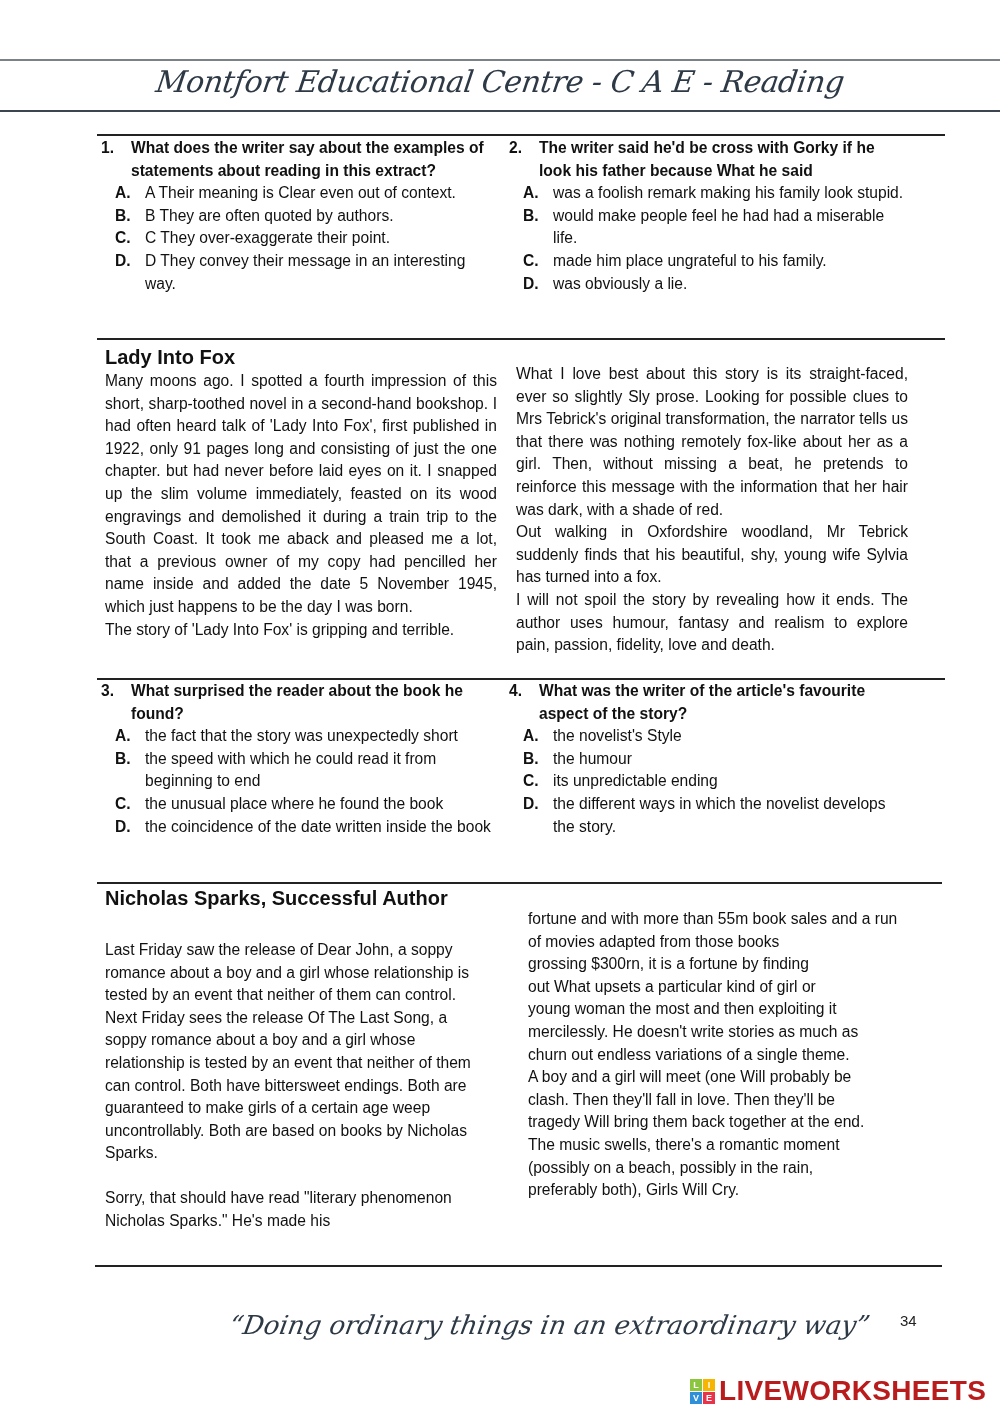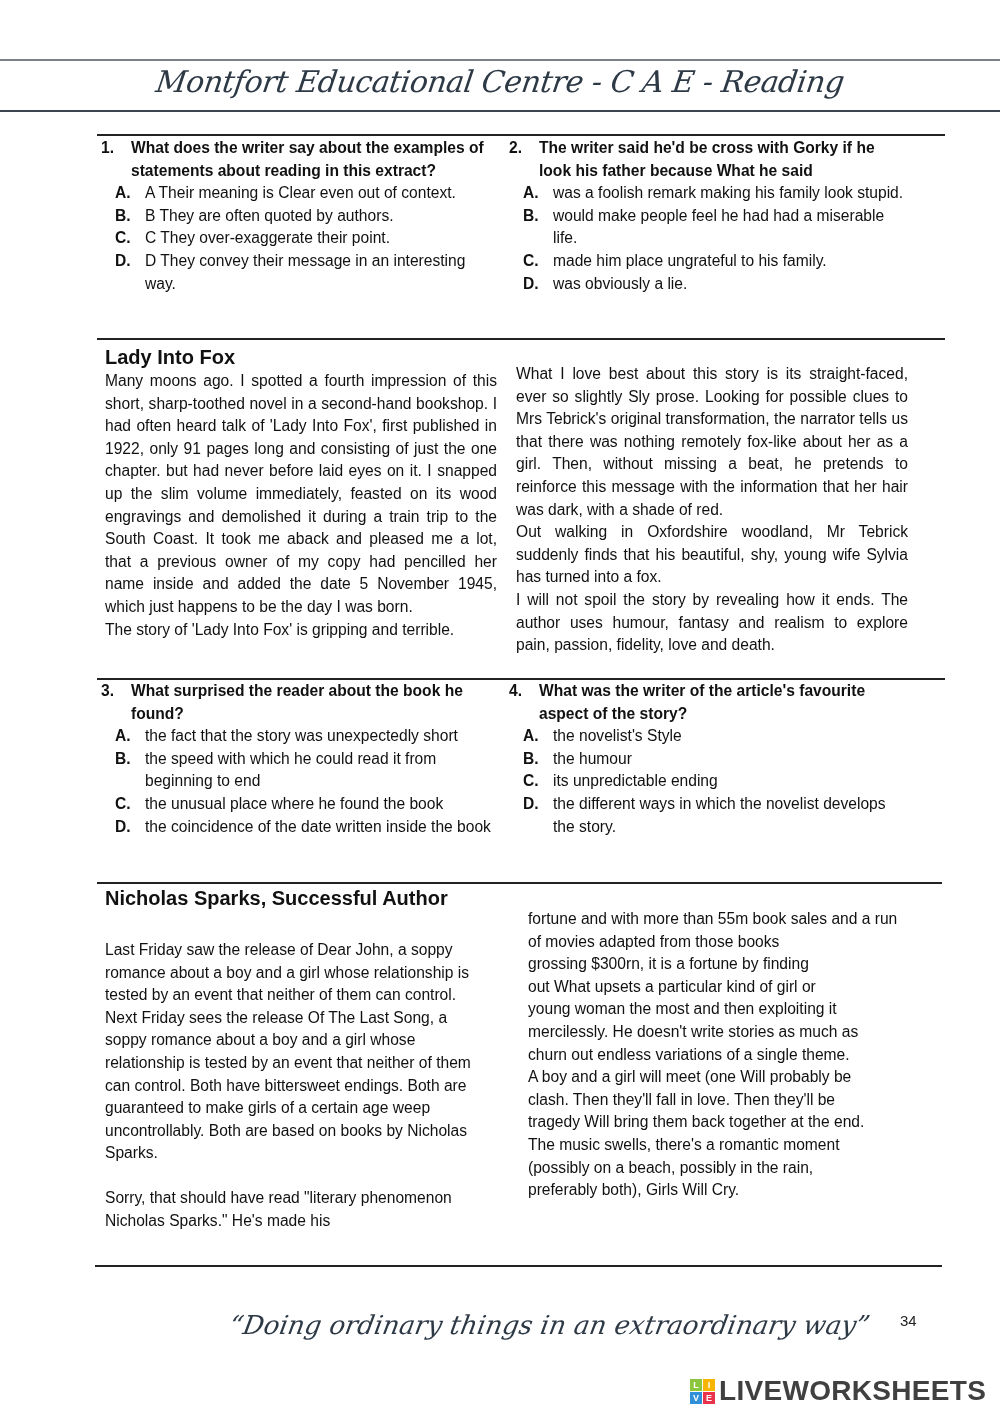--- a/index.html
+++ b/index.html
@@ -174,14 +174,14 @@
 
 <div class="footer-quote">“Doing ordinary things in an extraordinary way”</div>
 <div class="page-num">34</div>
 <div class="lw-logo">
   <div class="lw-grid">
     <span class="lw-cell" style="background: rgb(140, 198, 63);">L</span>
     <span class="lw-cell" style="background: rgb(247, 181, 0);">I</span>
     <span class="lw-cell" style="background: rgb(47, 143, 216);">V</span>
     <span class="lw-cell" style="background: rgb(232, 51, 74);">E</span>
   </div>
-  <span class="lw-text" style="color: #404040;">LIVEWORKSHEETS</span>
+  <span class="lw-text" style="color: #b91c1c;">LIVEWORKSHEETS</span>
 </div>
 
 </body></html>

